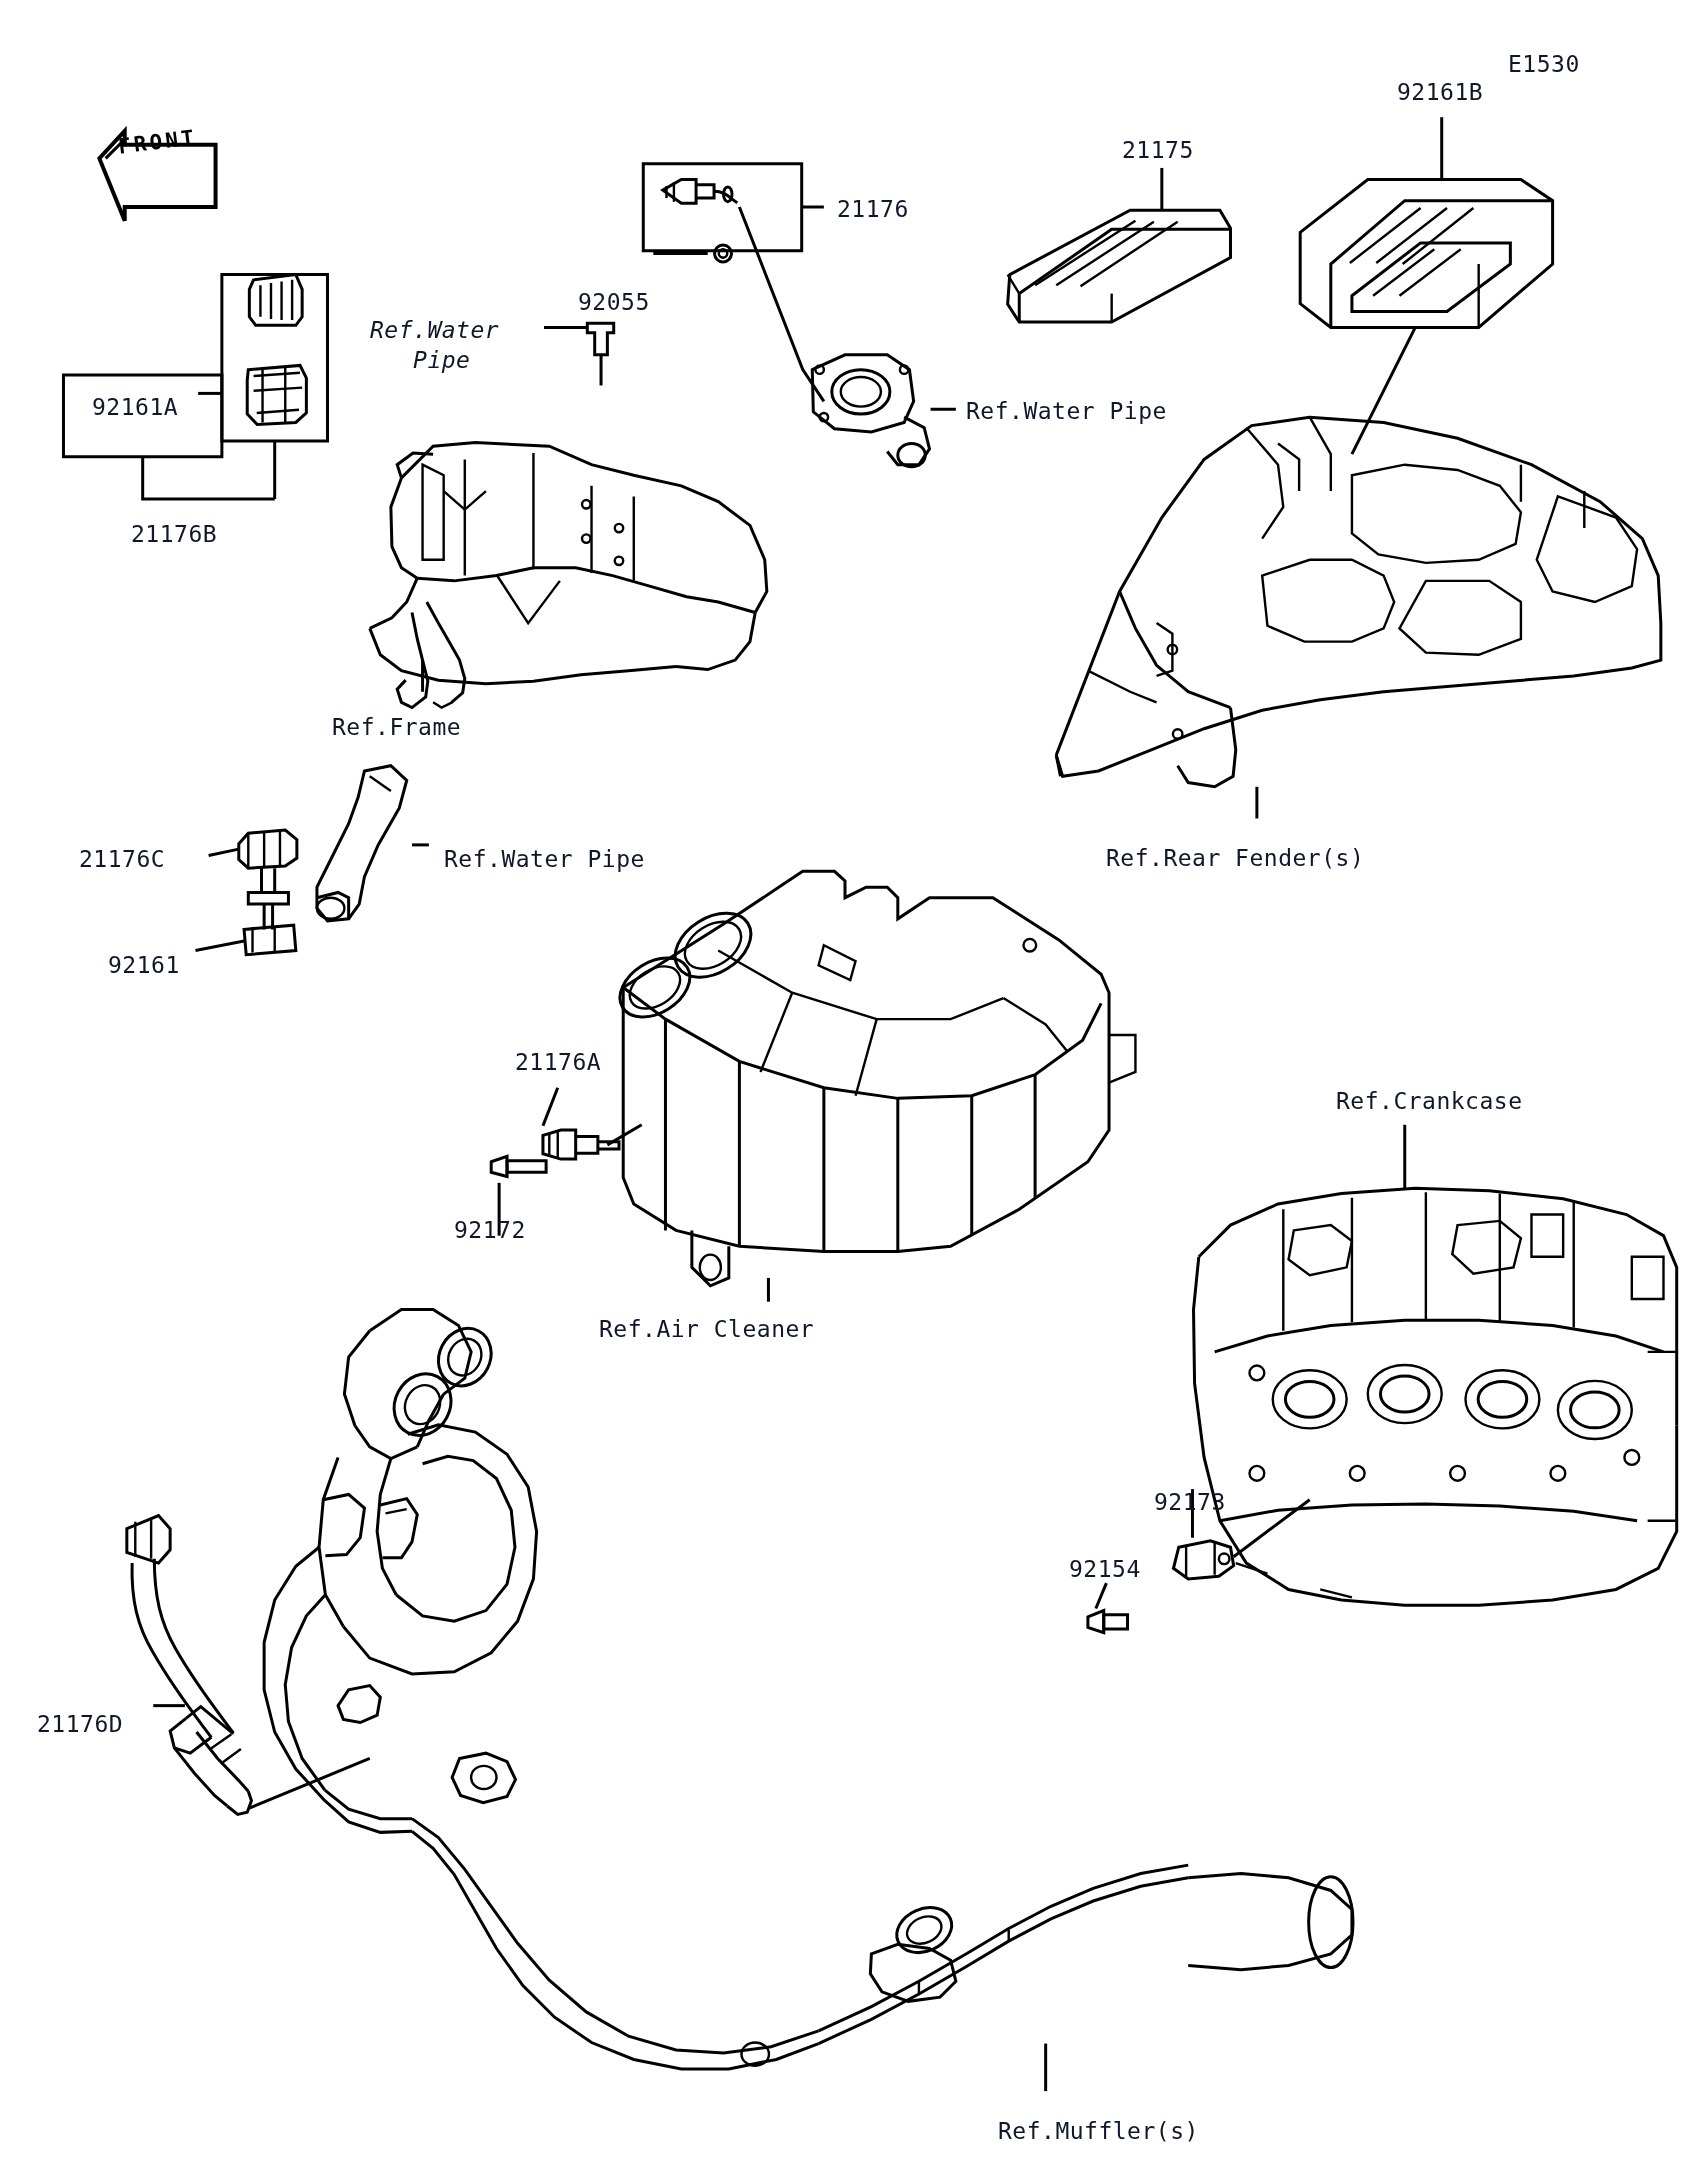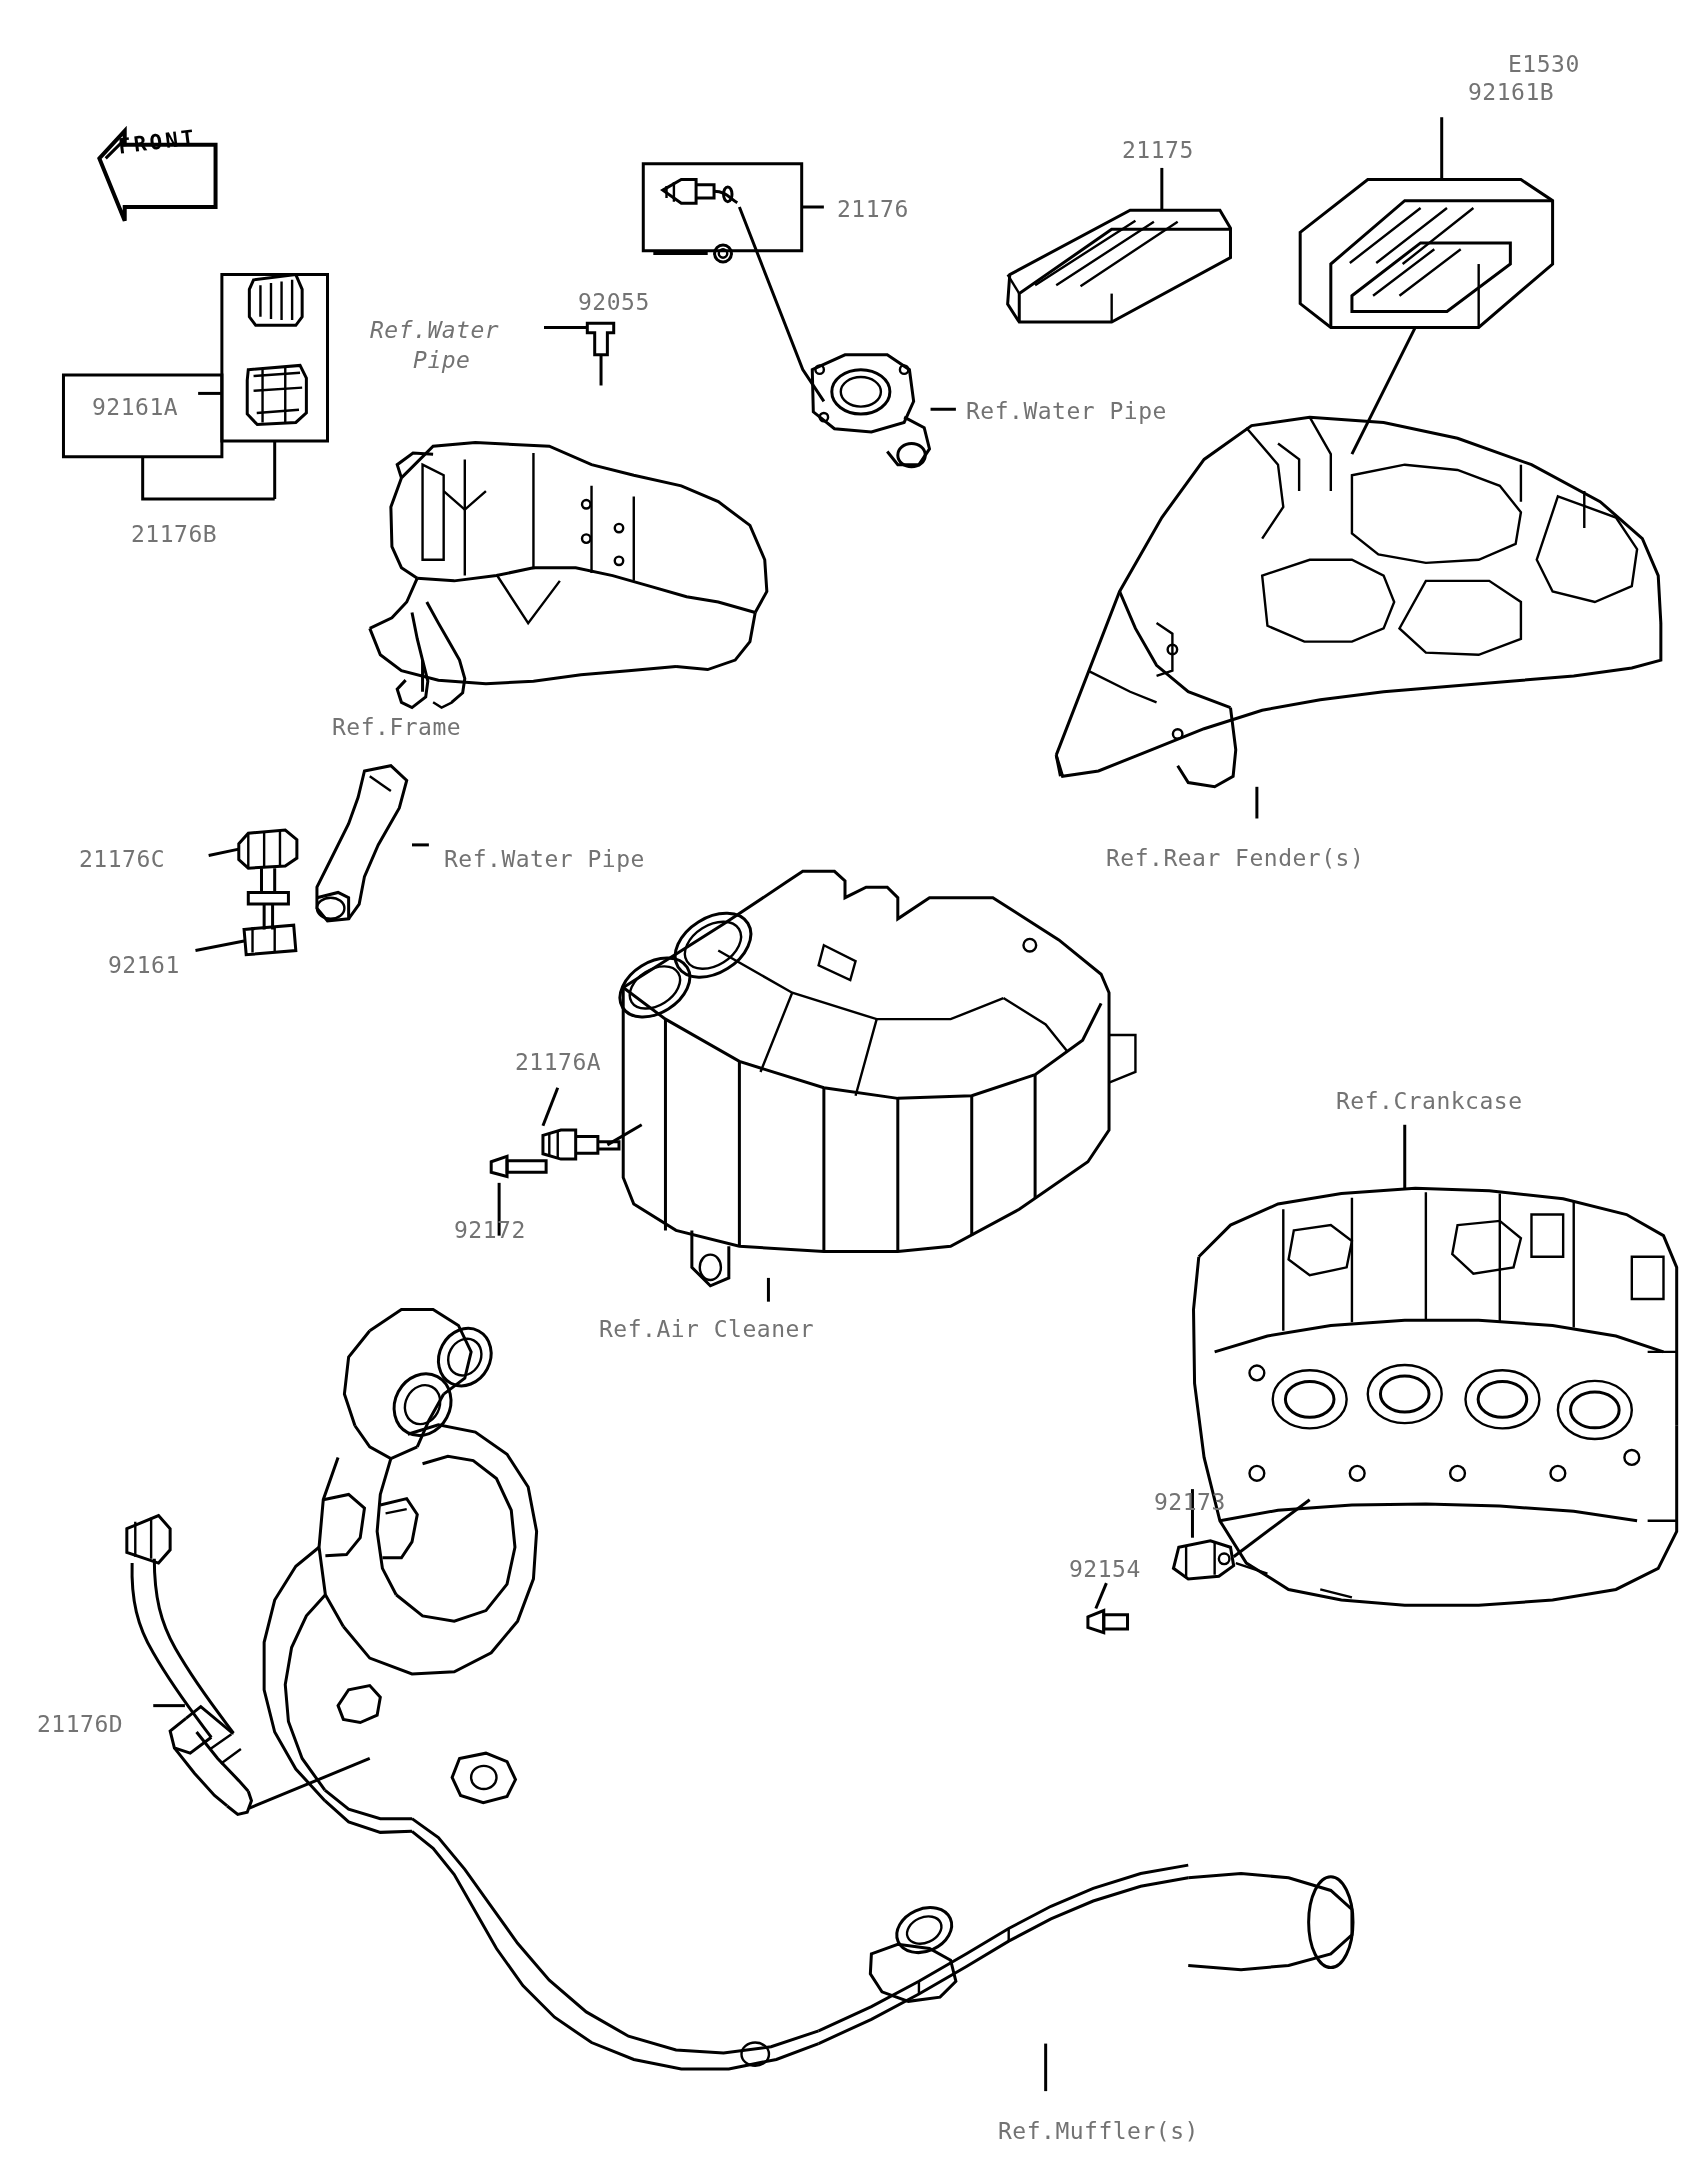--- a/index.html
+++ b/index.html
@@ -19,21 +19,21 @@
     position: absolute;
     left: 0; top: 0;
     width: 1690px;
     height: 2183px;
   }
   .lbl {
     position: absolute;
     font-family: "DejaVu Sans Mono", monospace;
     font-size: 23px;
     letter-spacing: 0.5px;
-    color: #737373;
+    color: #0f172a;
     white-space: pre;
     line-height: 1.25;
   }
   .lbl.two {
     line-height: 1.3;
   }
   .front-badge {
     position: absolute;
     left: 90px;
     top: 111px;
@@ -337,21 +337,21 @@
 
   </svg>
 
   <div class="front-badge">
     <span class="txt">FRONT</span>
   </div>
 
   <div class="lbl" style="left:837px;top:195px;">21176</div>
   <div class="lbl" style="left:578px;top:240px;margin-top:48px;">92055</div>
   <div class="lbl" style="left:1122px;top:136px;">21175</div>
-  <div class="lbl" style="left:1468px;top:78px;">92161B</div>
+  <div class="lbl" style="left:1397px;top:78px;">92161B</div>
   <div class="lbl" style="left:1508px;top:50px;">E1530</div>
   <div class="lbl two" style="left:370px;top:316px;font-style:italic;">Ref.Water
    Pipe</div>
   <div class="lbl" style="left:92px;top:393px;">92161A</div>
   <div class="lbl" style="left:131px;top:520px;">21176B</div>
   <div class="lbl" style="left:966px;top:397px;">Ref.Water Pipe</div>
   <div class="lbl" style="left:332px;top:713px;">Ref.Frame</div>
   <div class="lbl" style="left:1106px;top:844px;">Ref.Rear Fender(s)</div>
   <div class="lbl" style="left:79px;top:845px;">21176C</div>
   <div class="lbl" style="left:444px;top:845px;">Ref.Water Pipe</div>

